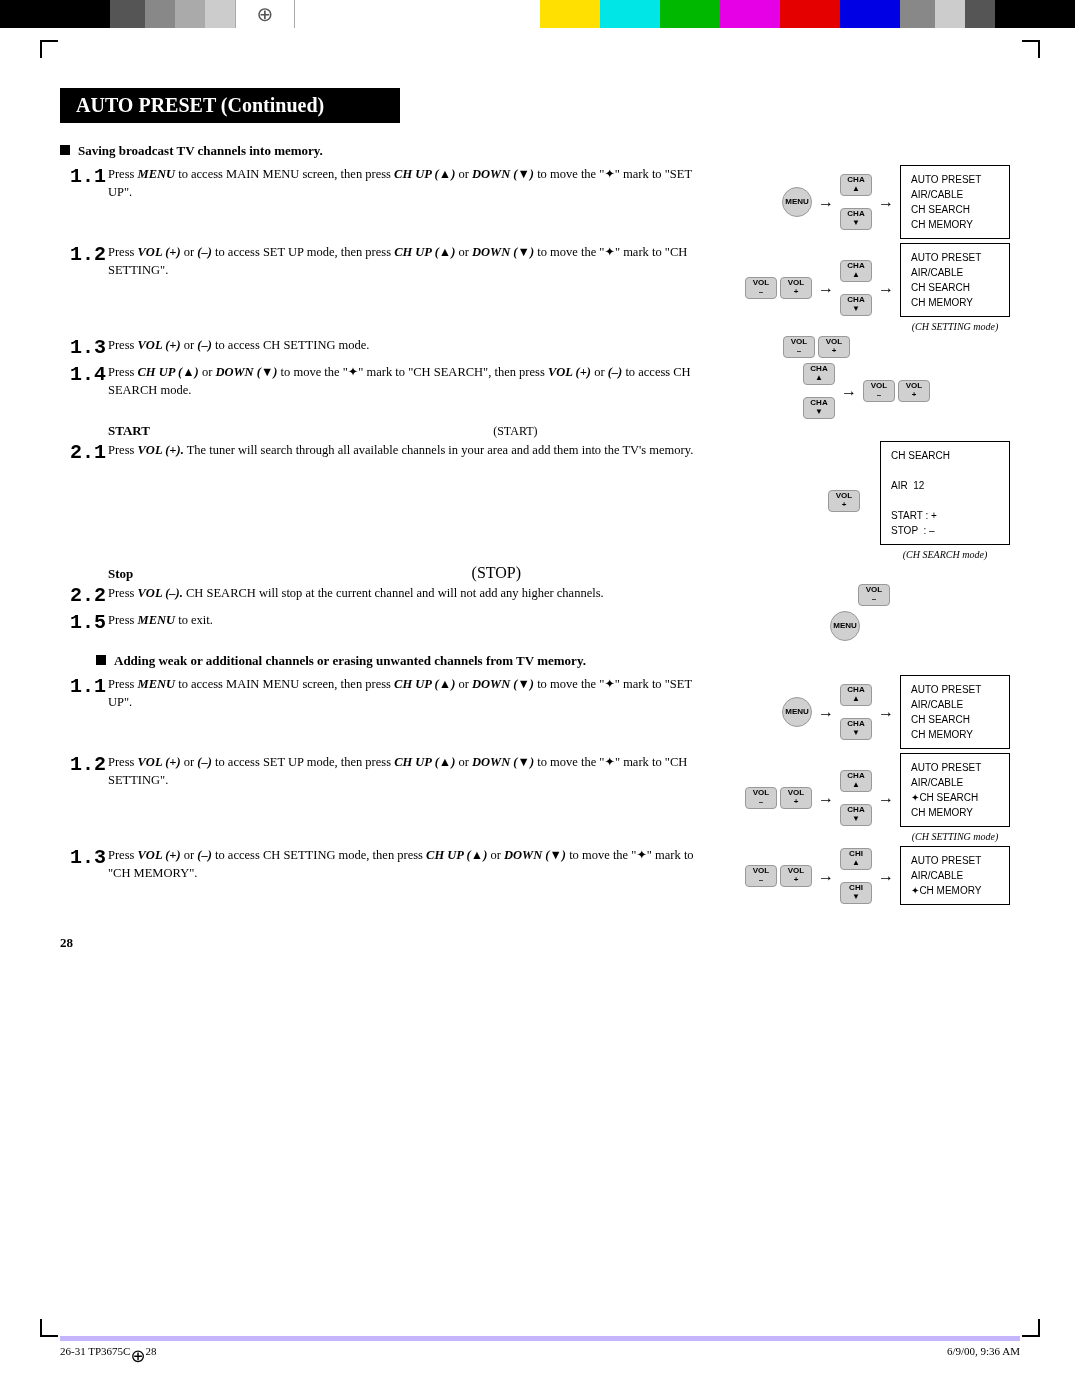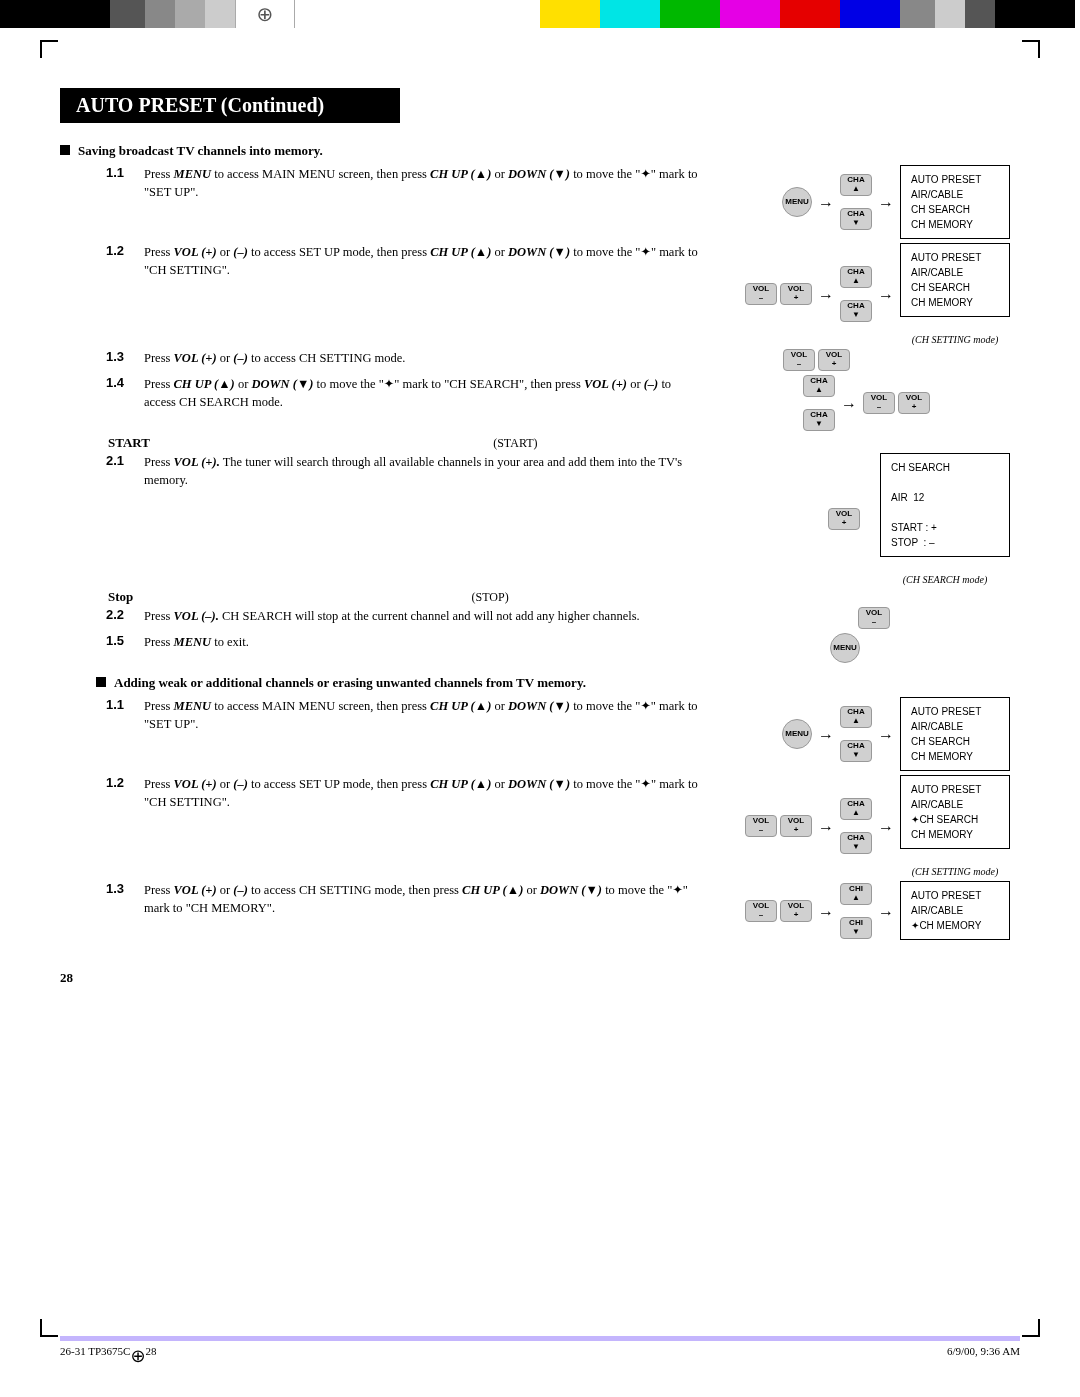--- a/index.html
+++ b/index.html
@@ -128,26 +128,25 @@
     }
 
     
     .step-row {
       display: flex;
       align-items: flex-start;
       margin-bottom: 4px;
       width: 100%;
     }
     .step-num {
-      font-size: 13px;
+      font-size: 20px;
       font-weight: bold;
       min-width: 38px;
       flex-shrink: 0;
-      font-family: Liberation Sans, sans-serif;
-      margin-left: 36px;
+      font-family: Liberation Mono, monospace;
     }
     .step-text {
       flex: 1;
       font-size: 12.5px;
       line-height: 1.45;
       padding-right: 10px;
     }
     .step-text b, .step-text strong {
       font-style: italic;
     }
@@ -253,21 +252,21 @@
     
     .vol-pair {
       display: flex;
       gap: 3px;
     }
 
     .mode-label {
       font-size: 10px;
       font-style: italic;
       text-align: center;
-      margin-top: 17px;
+      margin-top: 4px;
     }
 
     
     .bullet-row {
       display: flex;
       align-items: flex-start;
       margin: 8px 0 6px 0;
     }
   </style>
 </head>
@@ -435,21 +434,21 @@
             <div>START : +</div>
             <div>STOP &nbsp;: –</div>
           </div>
           <div class="mode-label">(CH SEARCH mode)</div>
         </div>
       </div>
     </div>
 
     <div class="sub-start-stop">
       <b>Stop</b>
-      <span style="margin-left:335px;font-size:12px;">(STOP)</span>
+      <span style="margin-left:335px;font-size:16px;">(STOP)</span>
     </div>
 
     <div class="step-row">
       <span class="step-num">2.2</span>
       <div class="step-text">
         Press <b><i>VOL (–).</i></b> CH SEARCH will stop at the current channel and will not add any higher channels.
       </div>
       <div class="step-diagram">
         <div class="btn-rect" style="font-size:8px;">VOL<br>–</div>
         <span style="width:120px;"></span>

